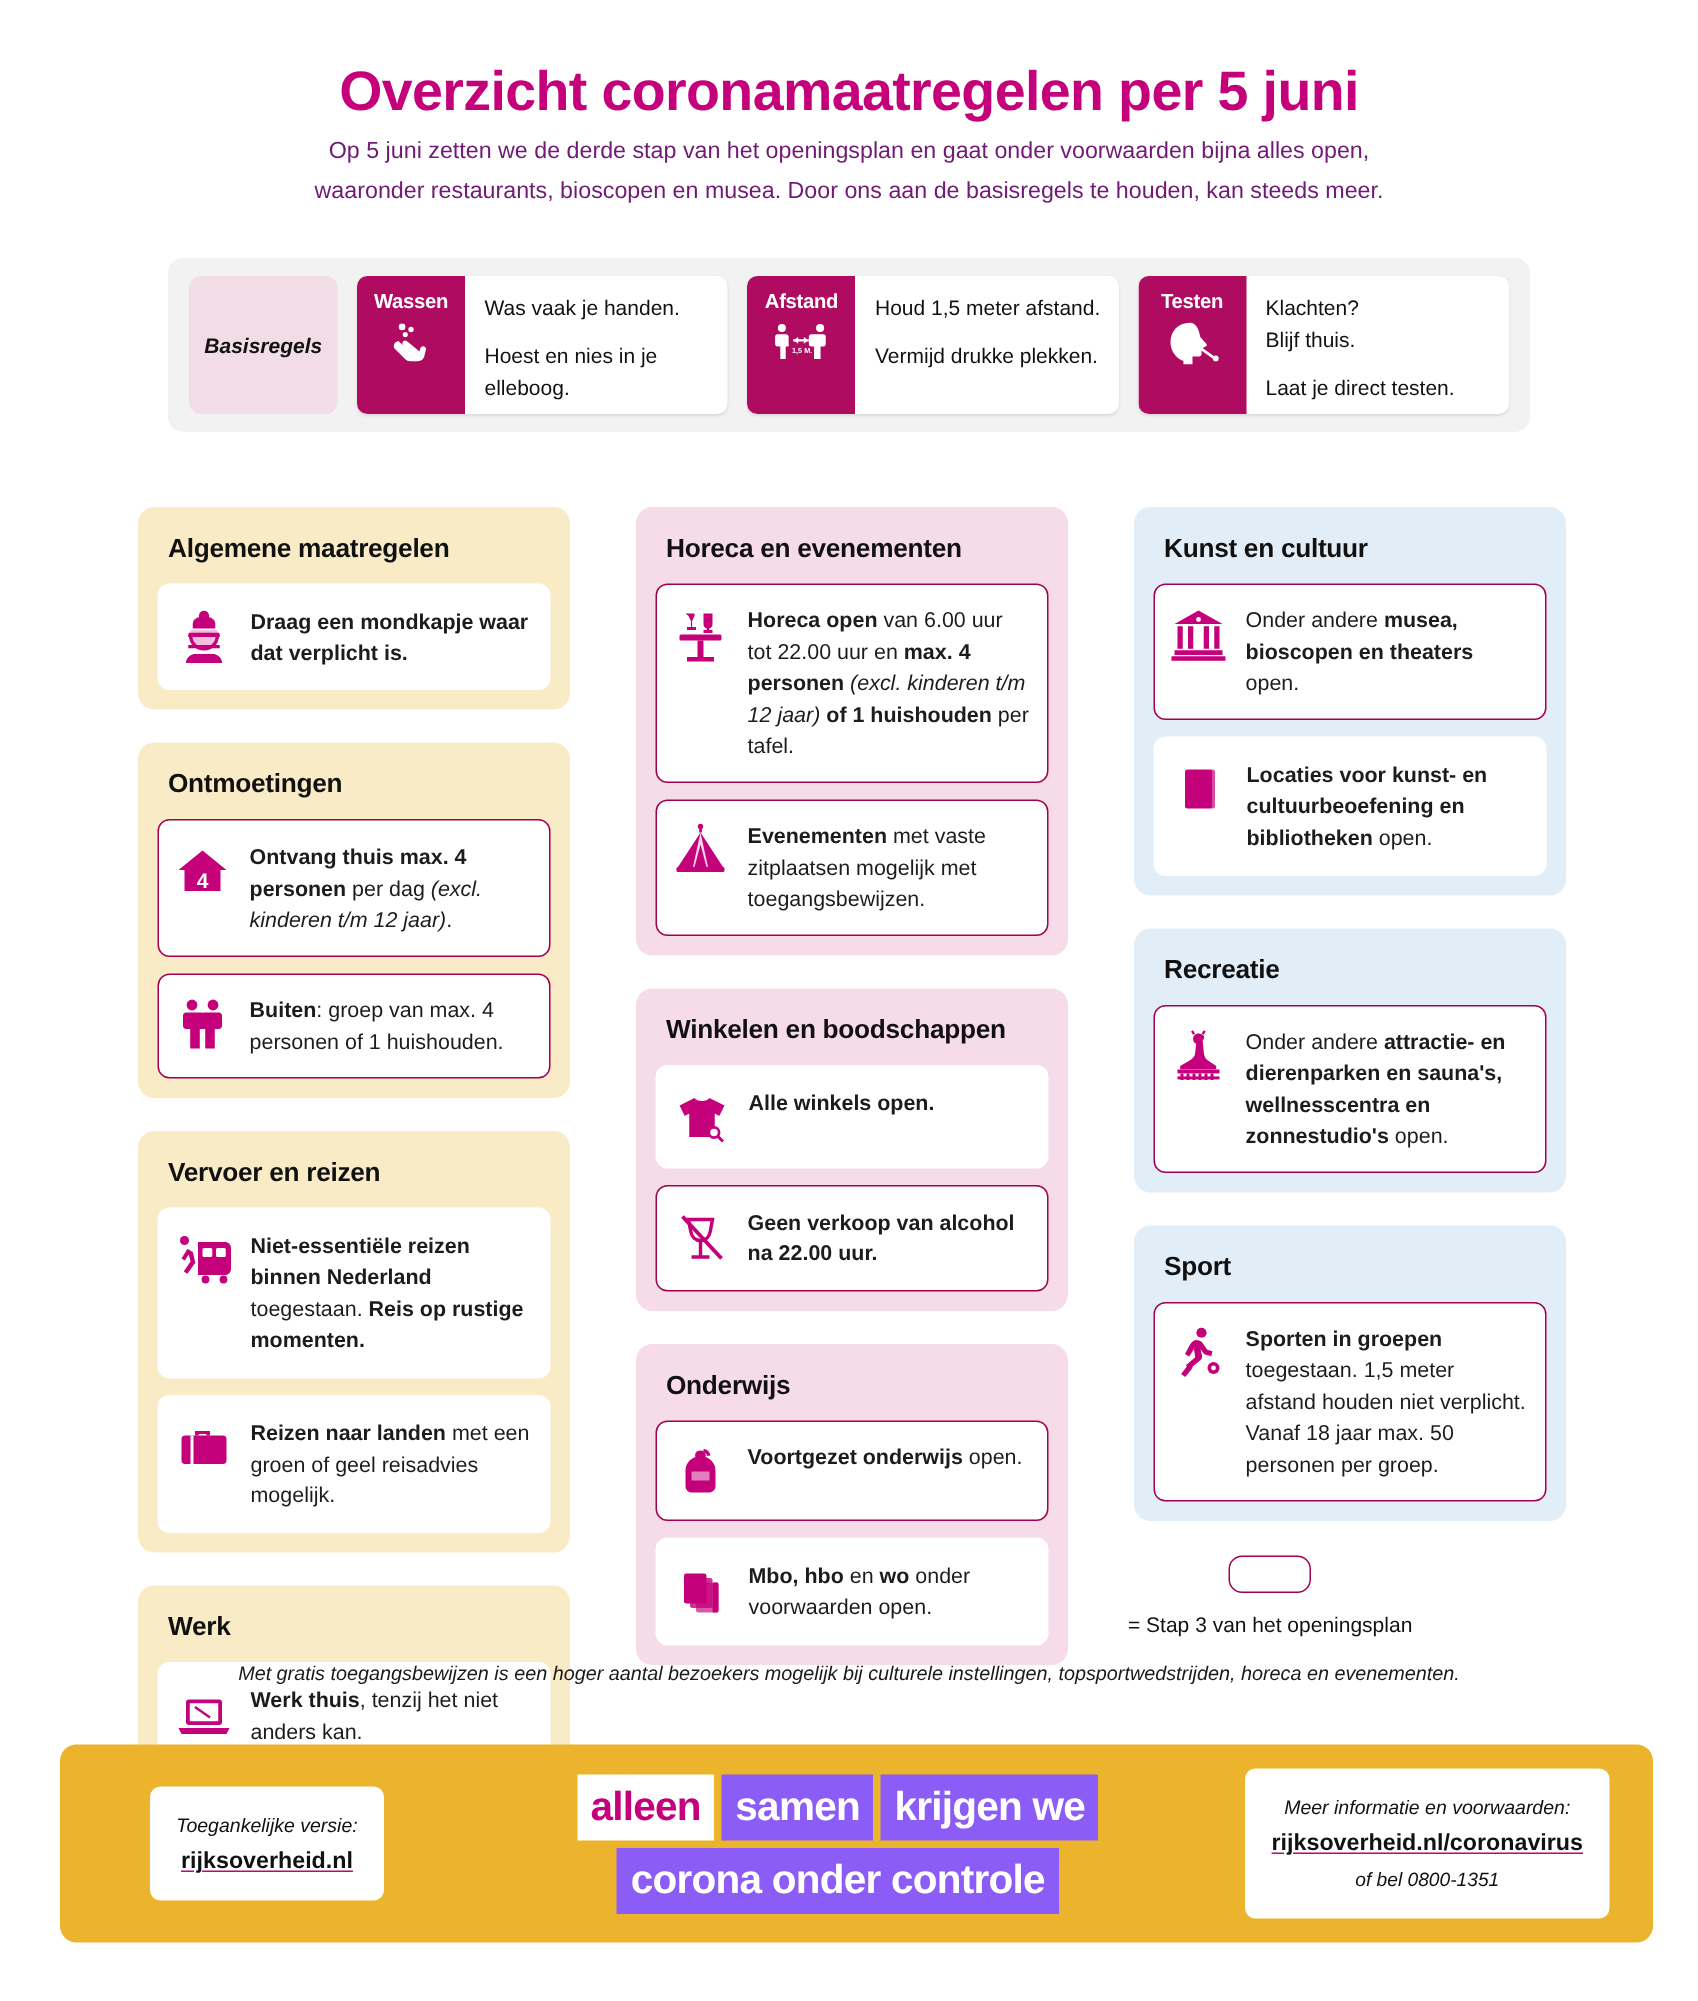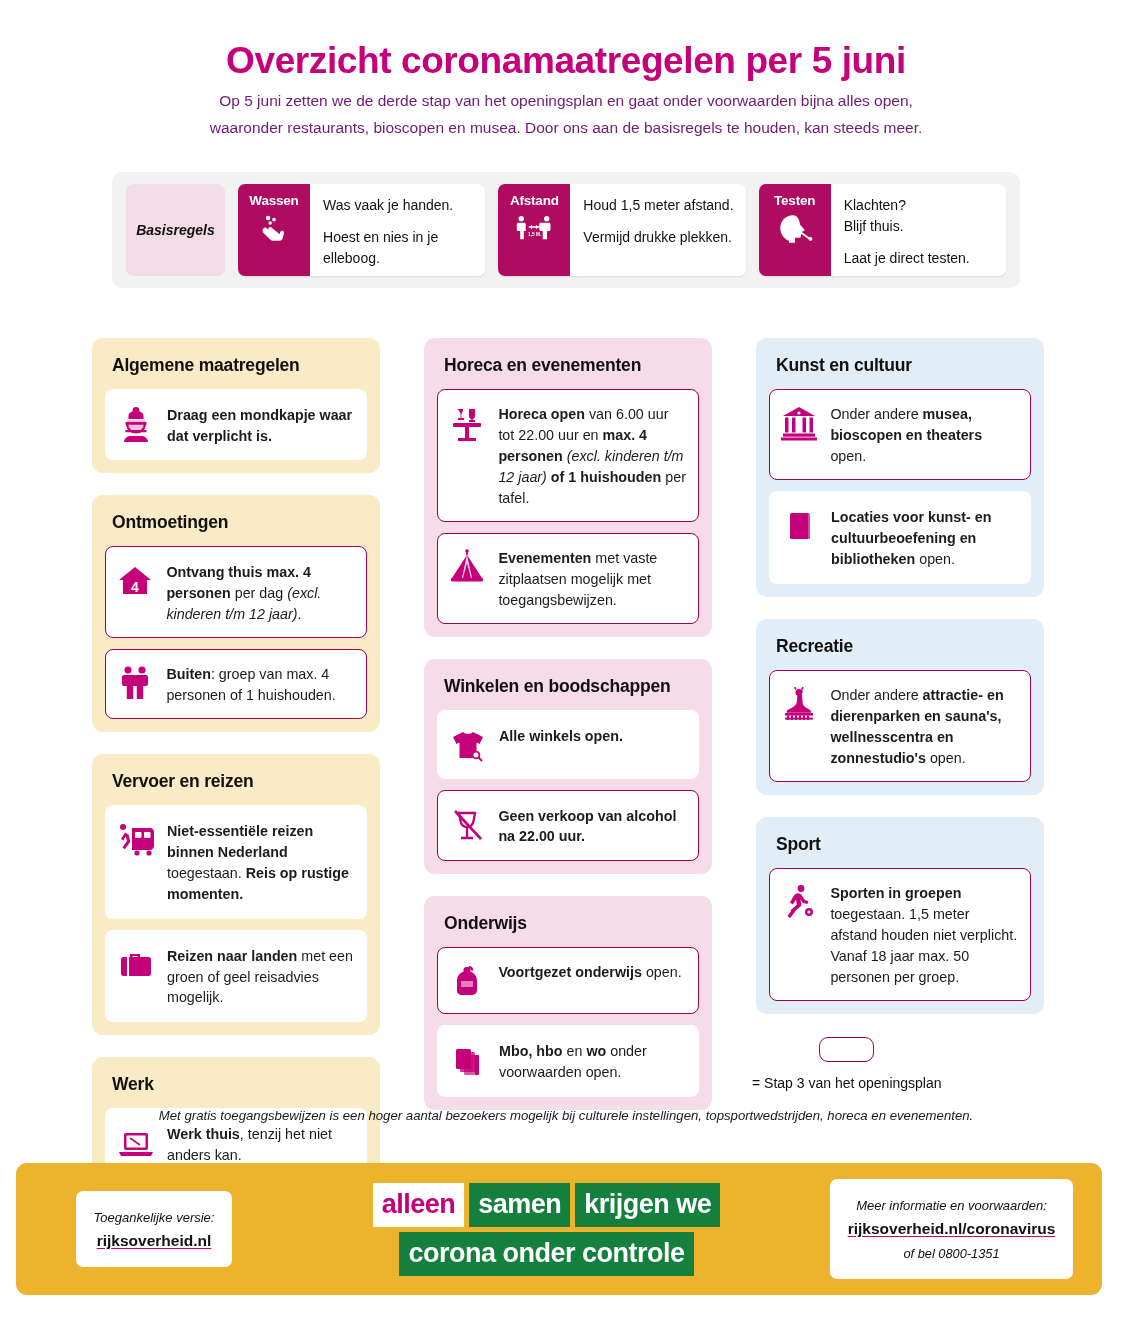--- a/index.html
+++ b/index.html
@@ -157,21 +157,21 @@
     top: 1108px;
     text-align: center;
     font-size: 13.2px;
     font-style: italic;
     color: #1a1a1a;
   }
 
   
   .footer {
     position: absolute;
-    left: 16px;
+    left: 40px;
     right: 30px;
     top: 1163px;
     height: 132px;
     background: #ECB32D;
     border-radius: 11px;
     display: flex;
     align-items: center;
     padding: 0 33px;
   }
   .footer-box {
@@ -202,39 +202,39 @@
   }
   .slogan-line { display: flex; gap: 5px; }
   .sl-chip {
     font-size: 27px;
     font-weight: bold;
     line-height: 1;
     padding: 8px 9px 9px 9px;
     letter-spacing: -0.5px;
   }
   .sl-chip.white { background: #fff; color: #C4007A; }
-  .sl-chip.magenta { background: #15803d; color: #fff; }
+  .sl-chip.magenta { background: #8b5cf6; color: #fff; }
 
   .footer-left { width: 210px; display: flex; justify-content: center; }
   .footer-right { width: 235px; display: flex; justify-content: center; }
 </style>
 </head>
 <body>
 
 <div class="header">
   <div class="title">Overzicht coronamaatregelen per 5 juni</div>
   <div class="subtitle">
     <div>Op 5 juni zetten we de derde stap van het openingsplan en gaat onder voorwaarden bijna alles open,</div>
     <div>waaronder restaurants, bioscopen en musea. Door ons aan de basisregels te houden, kan steeds meer.</div>
   </div>
 </div>
 
 <div class="basis-wrap">
   <div class="basis-label">Basisregels</div>
-  <div id="basis-cards" style="display:flex;flex:1;gap:13px;justify-content:flex-end;">
+  <div id="basis-cards" style="display:flex;flex:1;gap:13px;">
       <div class="basis-card">
         <div class="basis-head">
           <div class="bh-label">Wassen</div>
           <div class="bh-icon"><svg width="34" height="34" viewBox="0 0 40 40" fill="#fff">
               <circle cx="13" cy="7" r="2.6"></circle>
               <circle cx="20" cy="9" r="2.1"></circle>
               <circle cx="15.5" cy="13" r="2"></circle>
               <path d="M10 18c-2 .5-3.5 2-3.5 4 0 1 .4 1.8 1 2.4l8 8c1 1 2.4 1.5 3.8 1.5h6.2c2.4 0 4.5-1.6 5-4l1.2-5c.3-1.3-.5-2.5-1.8-2.7-1.2-.2-2.4.6-2.7 1.8l-.5 2.2-9.8-8c-1-.8-2.4-.7-3.2.3-.6.8-.5 1.9.1 2.6l2.6 2.4L10 18z"></path>
             </svg></div>
         </div>

